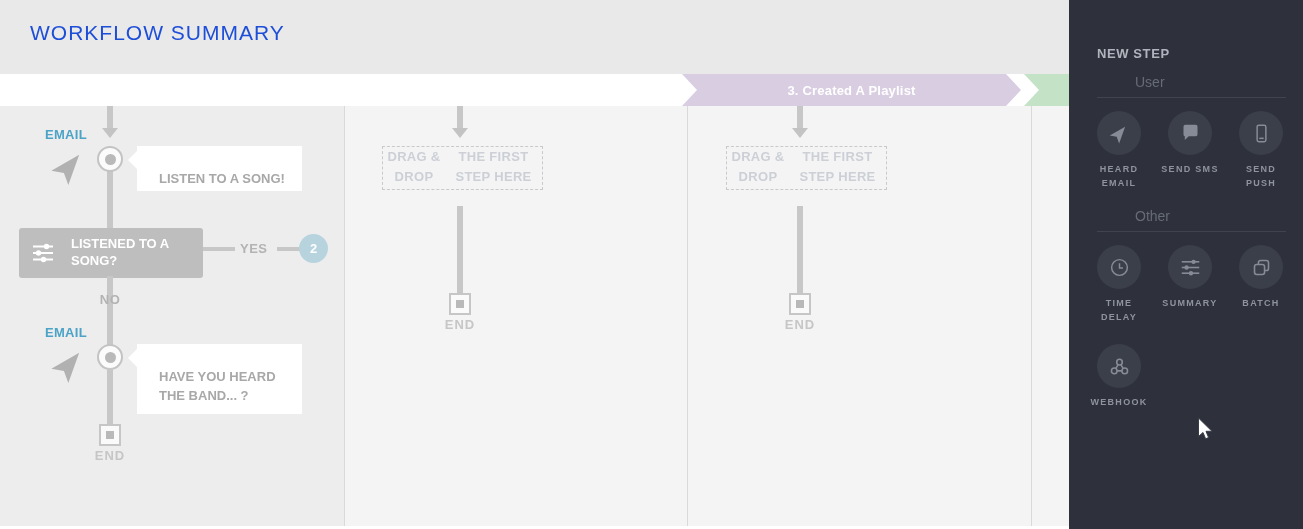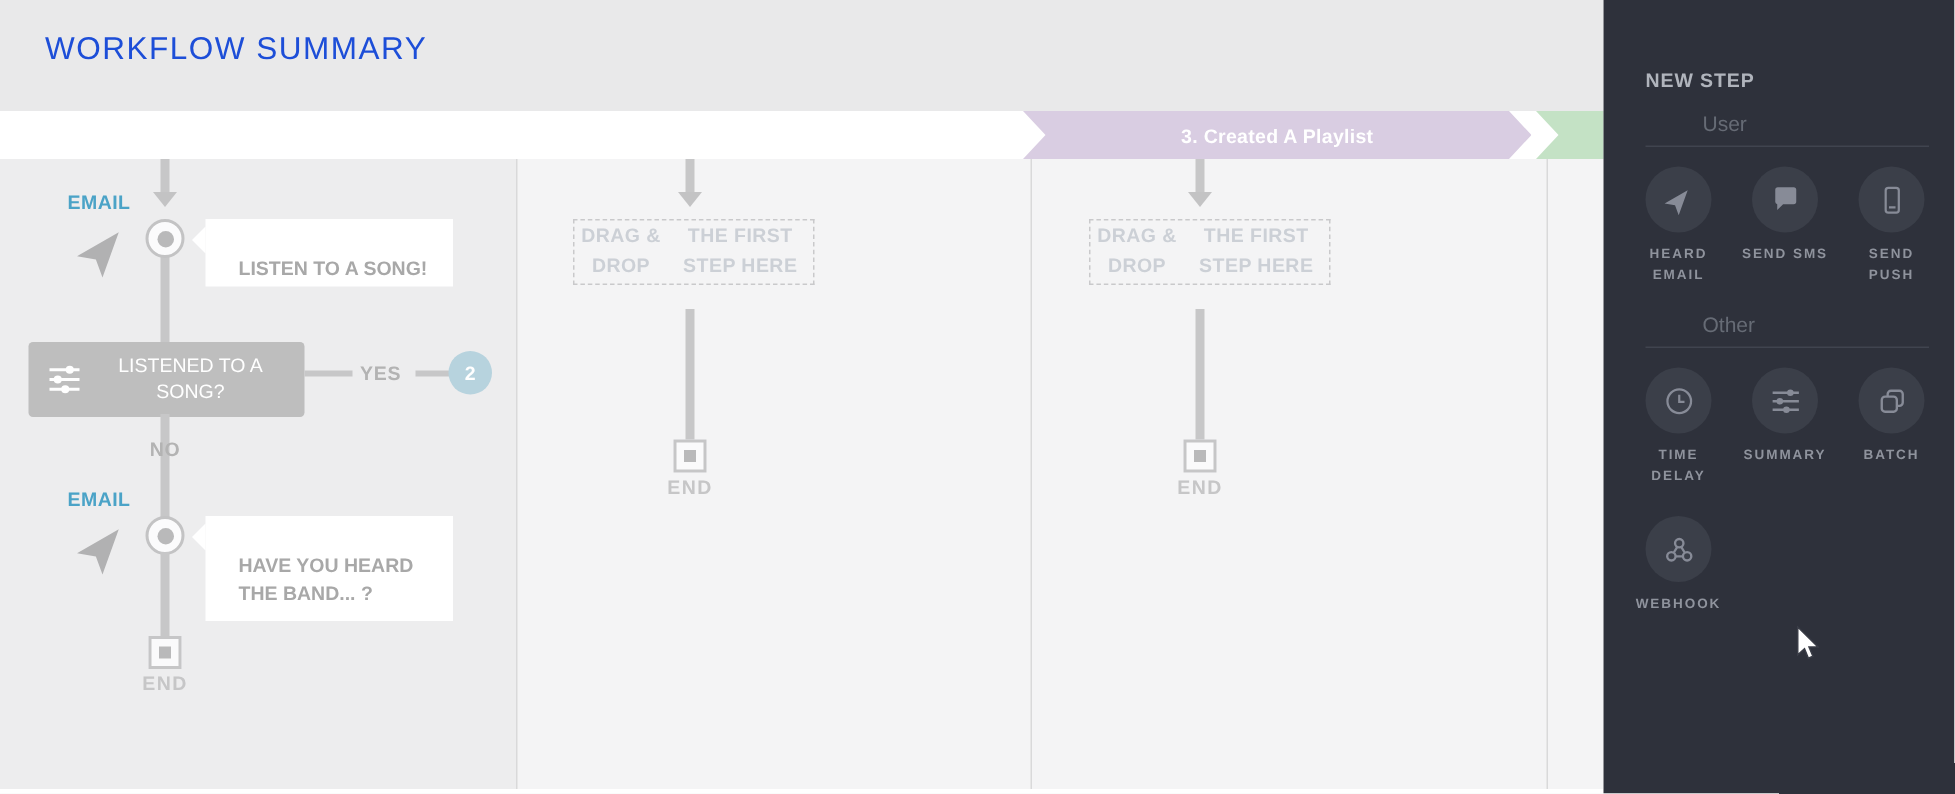--- a/index.html
+++ b/index.html
@@ -40,21 +40,21 @@
           display:flex; align-items:center; justify-content:center; }
   .node::after { content:""; width:11px; height:11px; border-radius:50%; background:#b9b9ba; }
 
   .bubble { position:absolute; width:165px; background:#fff; color:#a8a8a8; font-weight:bold; font-size:13px;
             line-height:1.45; padding:24px 10px 8px 22px; }
   .bubble::before { content:""; position:absolute; left:-9px; top:5px; border-top:9px solid transparent;
             border-bottom:9px solid transparent; border-right:9px solid #fff; }
 
   .decision-box { position:absolute; left:19px; top:228px; width:184px; height:50px; background:#bebebe; border-radius:3px;
             display:flex; align-items:center; padding:0 10px 0 12px; color:#fff; }
-  .decision-box .dtext { font-size:13px; font-weight:normal; line-height:1.3; margin-left:6px;text-align:center; }
+  .decision-box .dtext { font-size:13px; font-weight:bold; line-height:1.3; margin-left:16px; }
   .decision-box svg { width:24px; height:24px; flex:none; }
 
   .branch-label { position:absolute; font-size:13px; font-weight:bold; color:#b3b3b3; letter-spacing:.5px; }
   .badge { position:absolute; left:299px; top:234px; width:29px; height:29px; border-radius:50%; background:#b7d3de;
            color:#fff; font-size:13px; font-weight:bold; display:flex; align-items:center; justify-content:center; }
 
   .end-marker { position:absolute; width:22px; height:22px; border:2px solid #c6c6c7; background:#fafafb;
            display:flex; align-items:center; justify-content:center; }
   .end-marker::after { content:""; width:8px; height:8px; background:#b9b9ba; }
   .end-label { position:absolute; width:44px; text-align:center; font-size:13px; font-weight:bold; color:#c6c6c7; letter-spacing:1px; }

